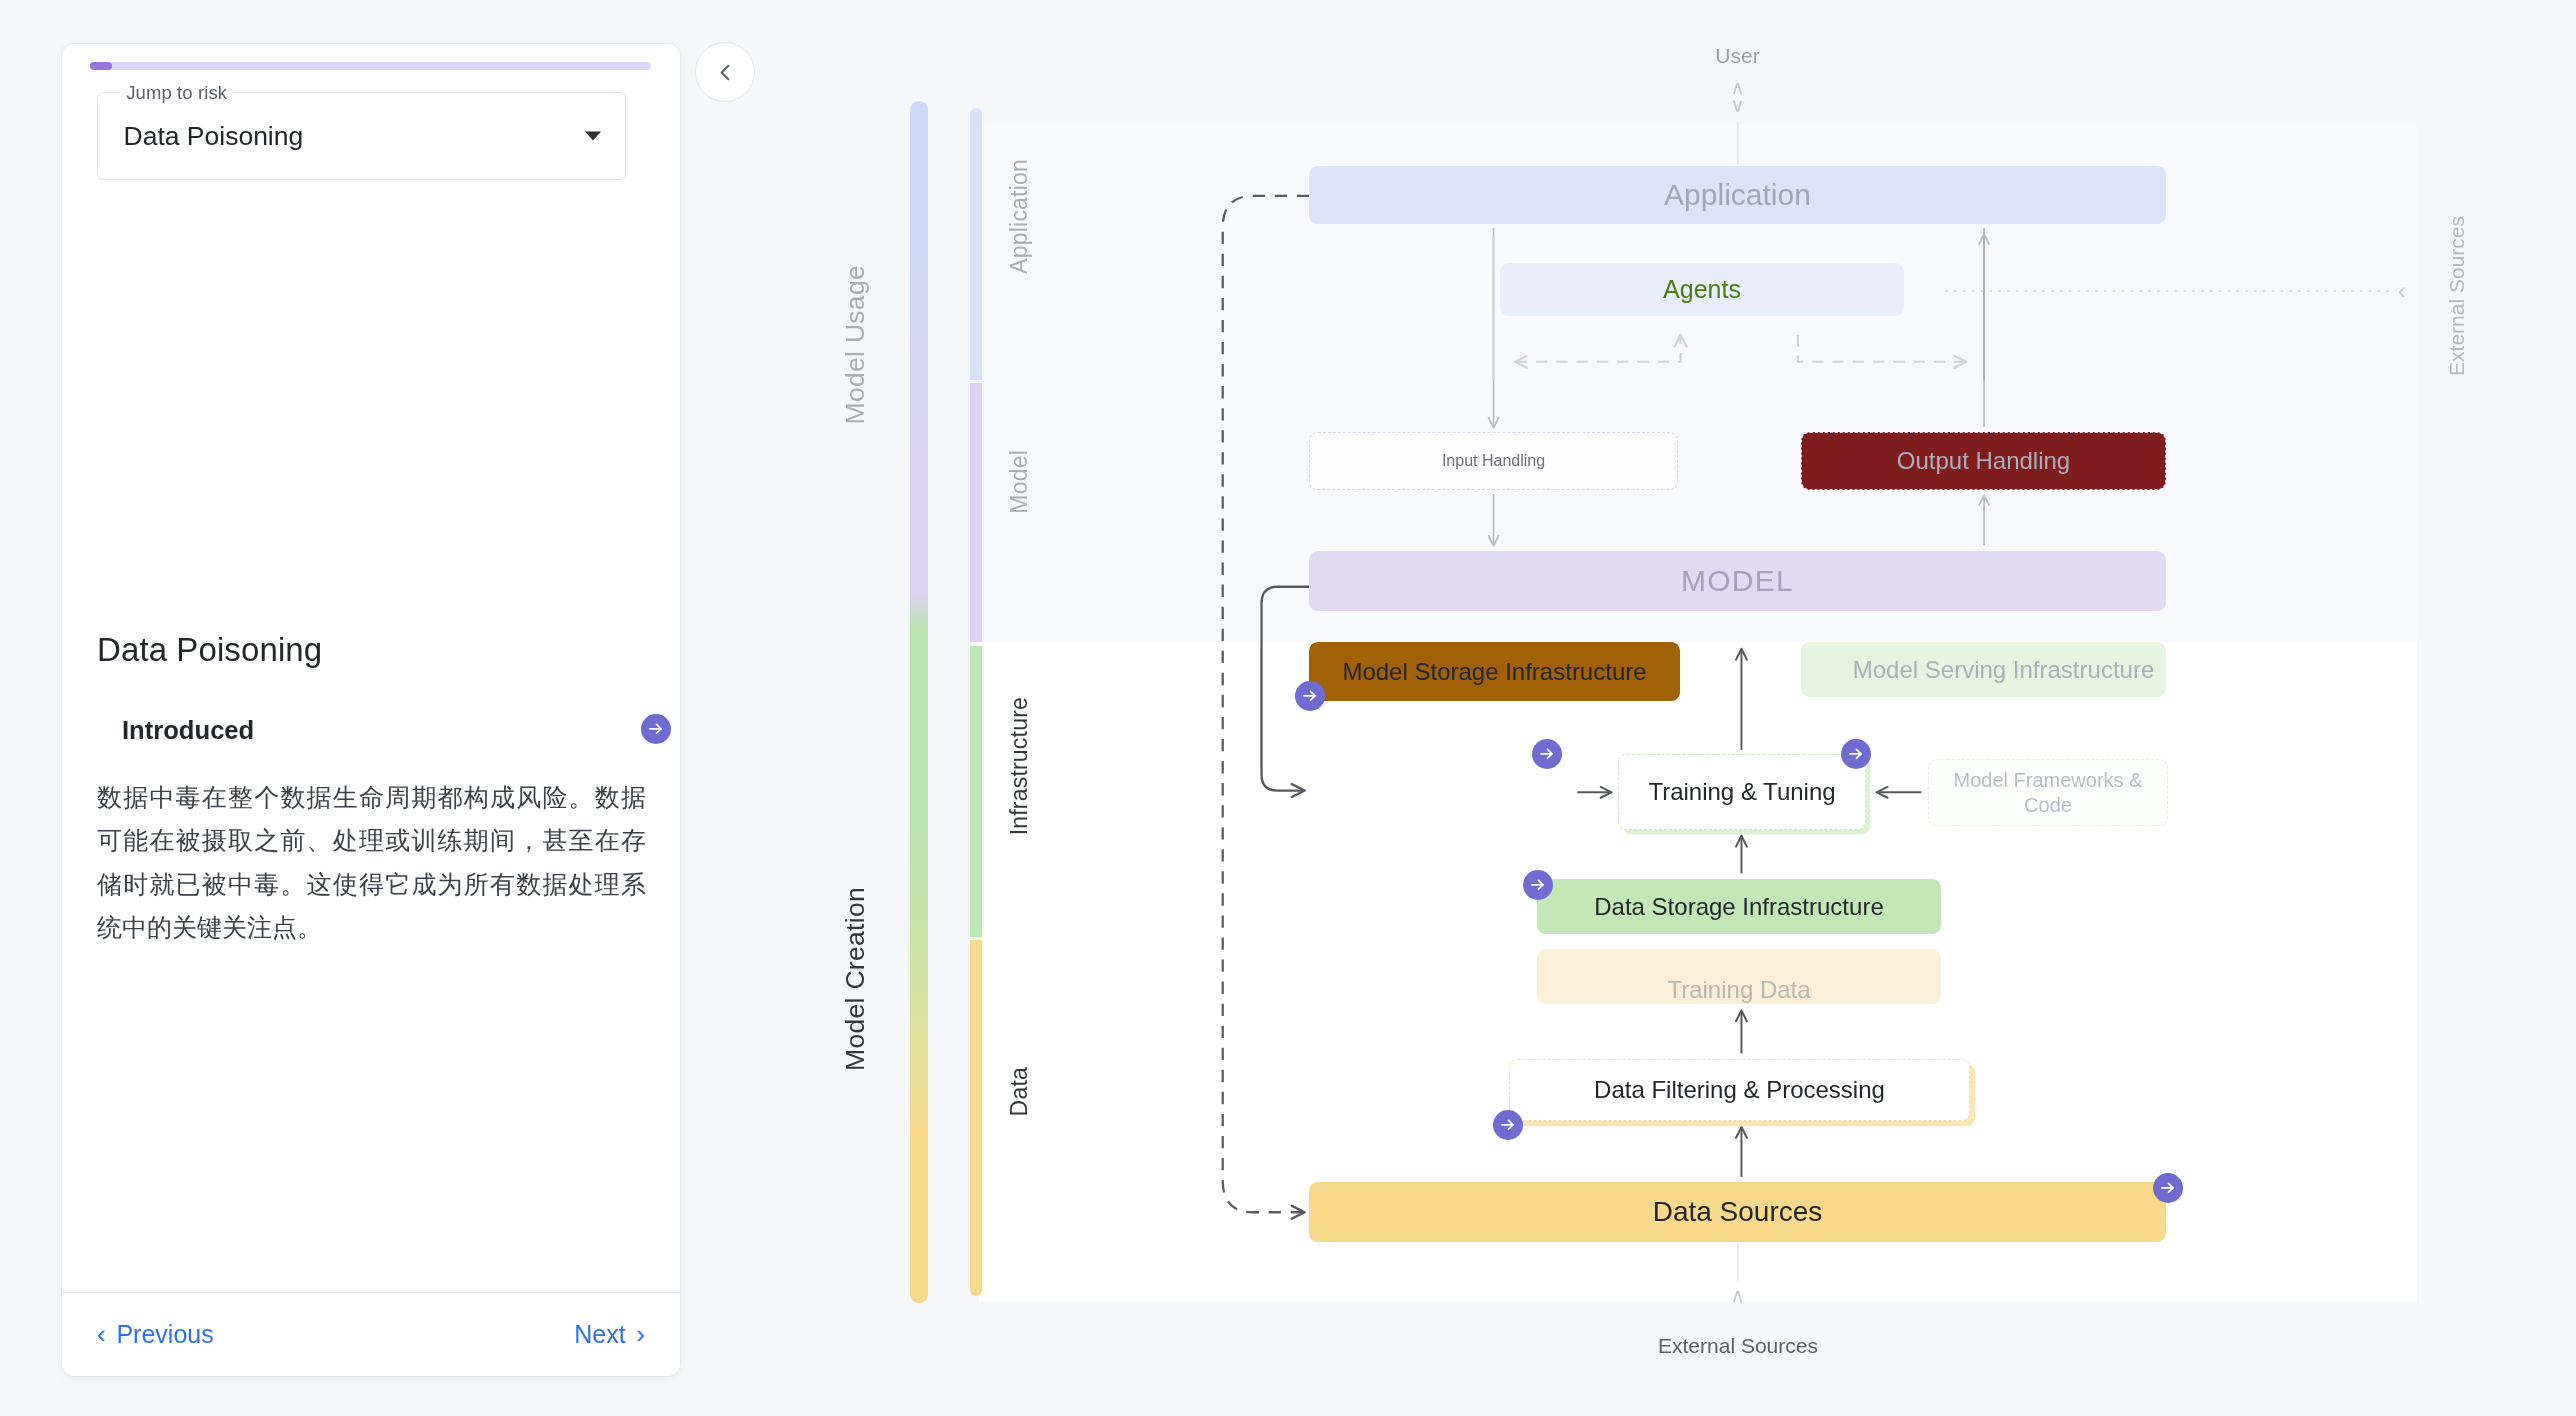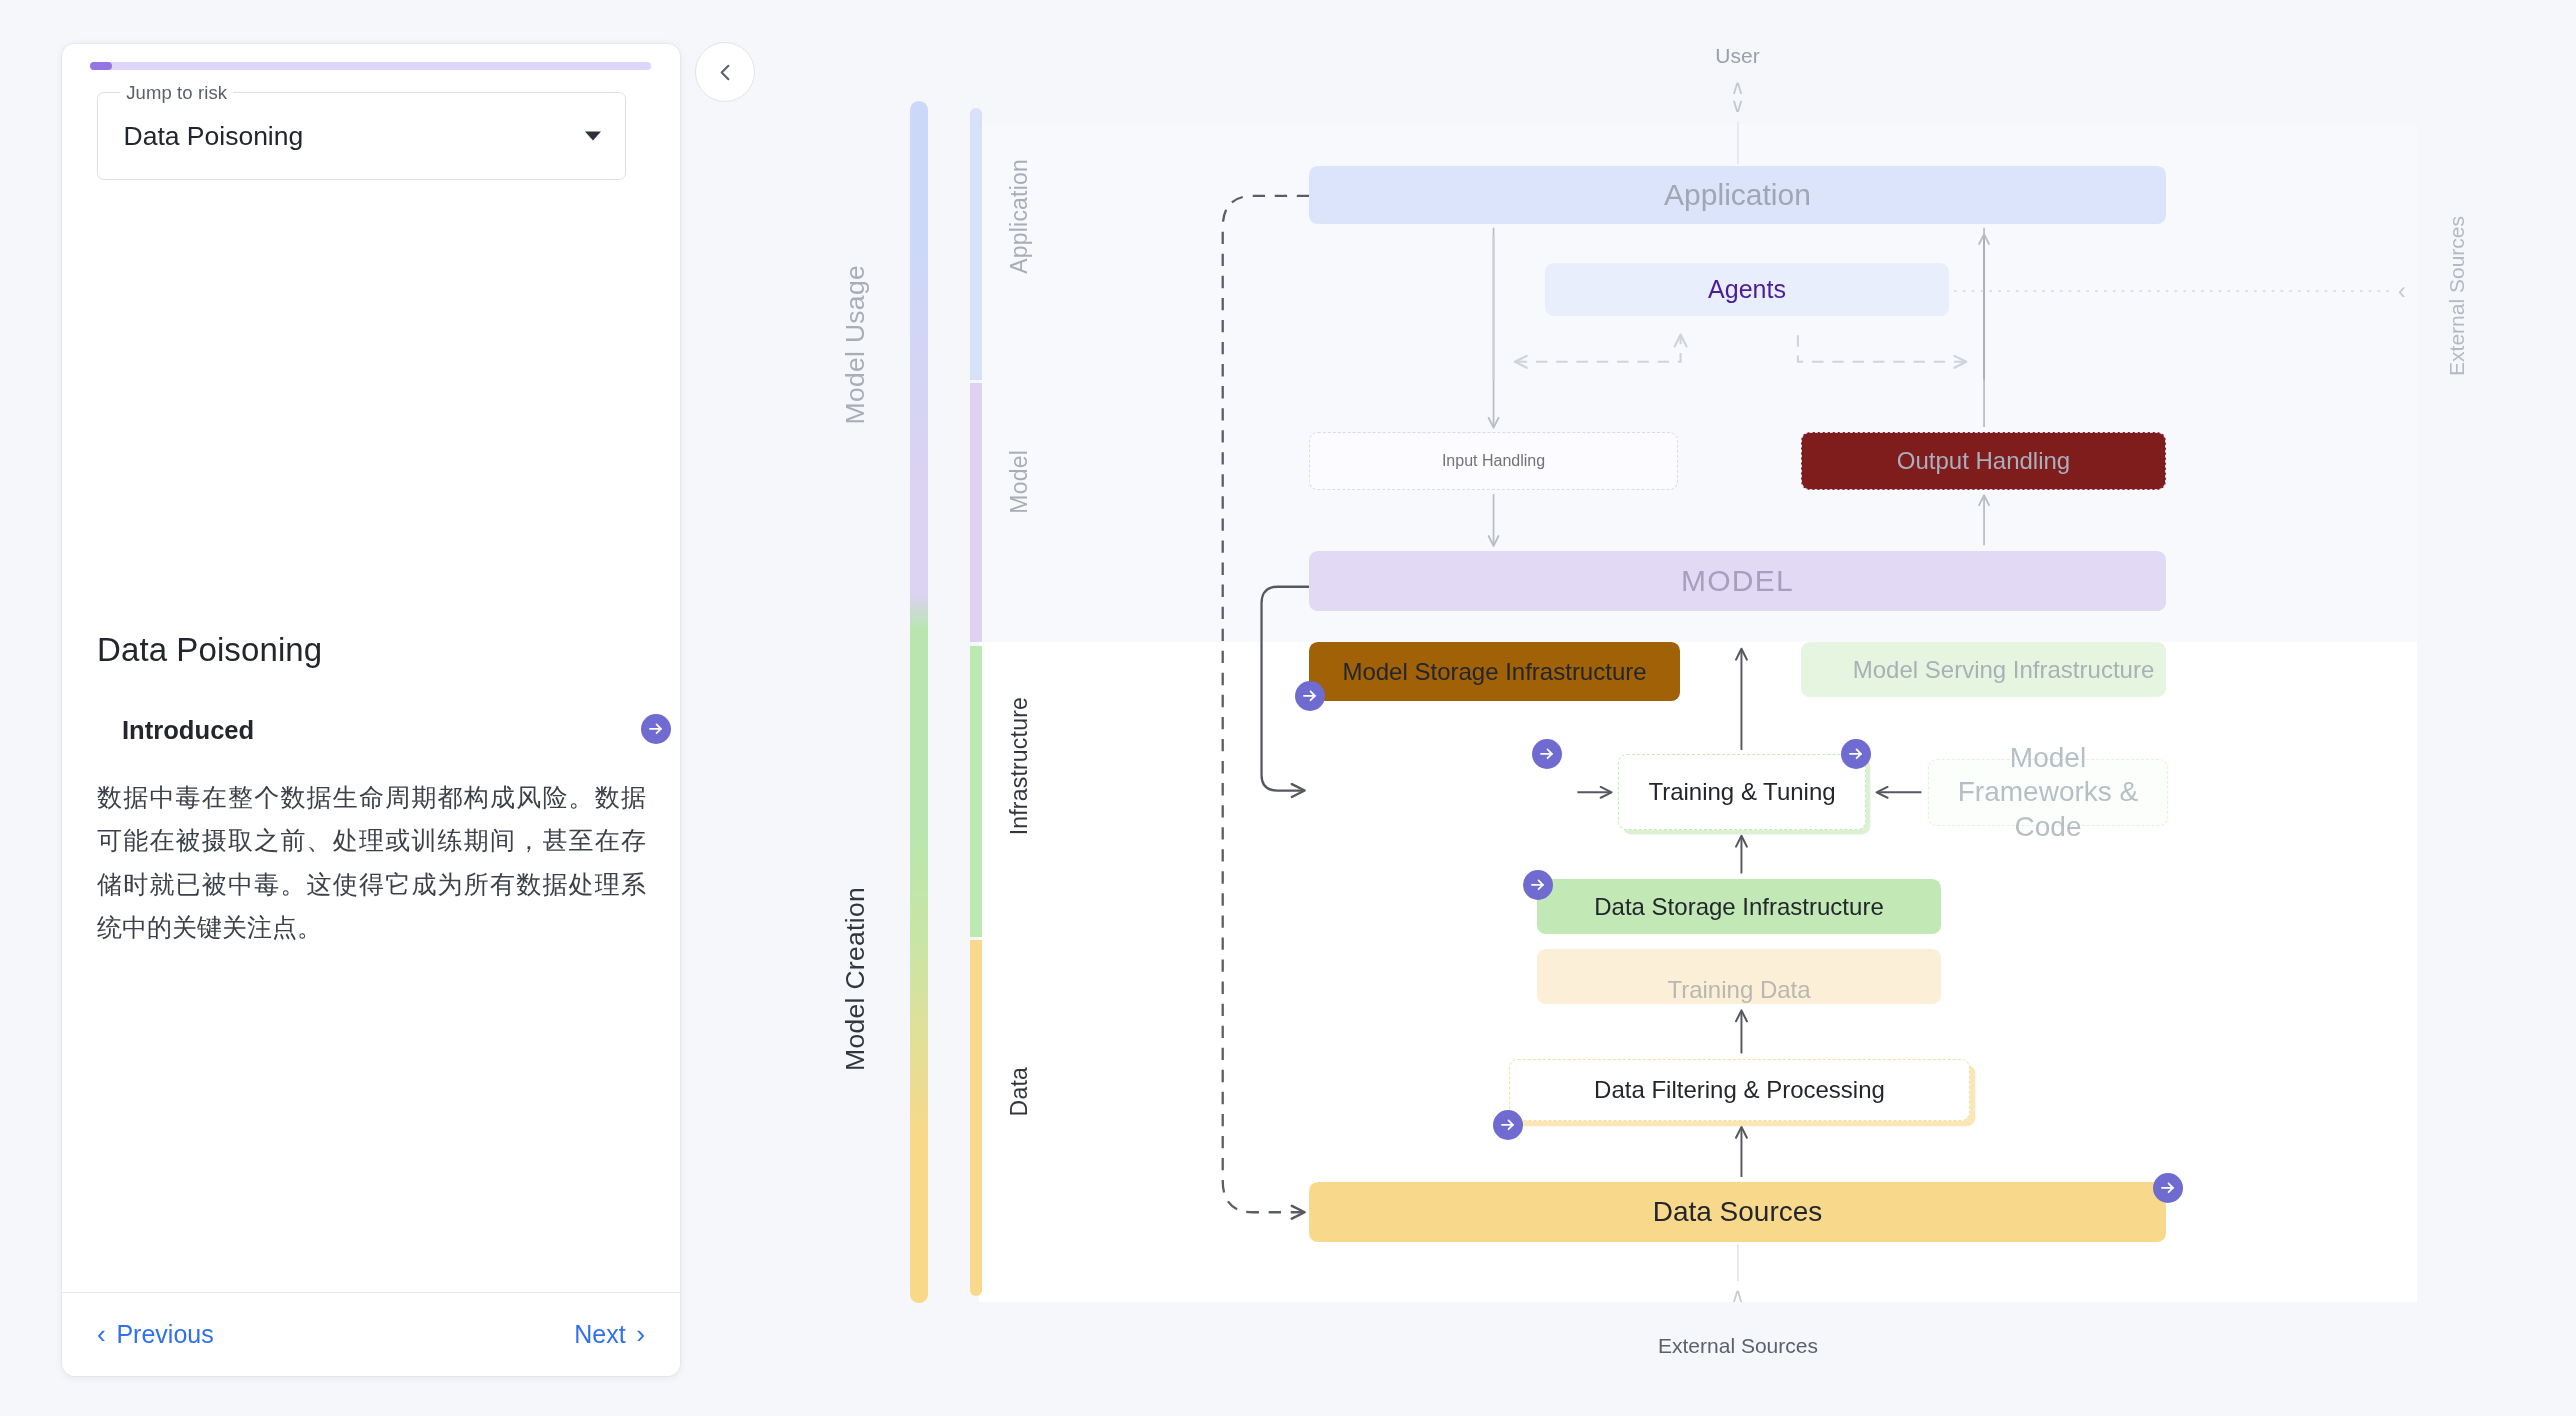--- a/index.html
+++ b/index.html
@@ -158,41 +158,41 @@
   .node {
     position: absolute; border-radius: 8.8px;
     display: flex; align-items: center; justify-content: center;
     text-align: center; line-height: 1.22;
   }
   .node-label { pointer-events: none; }
 
   
   #node-application { left: 1309px; top: 166px;  width: 857px; height: 58px;
     background: #dbe4fa; font-size: 30px; color: #9fa6b4; }
-  #node-agents { left: 1545px; top: 263px; width: 404px; height: 53px;
-    background: #e8eefc; font-size: 25px; color: #4c1d95; }
+  #node-agents { left: 1500px; top: 263px; width: 404px; height: 53px;
+    background: #e8eefc; font-size: 25px; color: #4d7c0f; }
   #node-input { left: 1309px; top: 432px; width: 369px; height: 58px;
     background: #fcfbff; border: 1.4px dashed #ddd6f5; font-size: 16px; color: #737373; }
   #node-output { left: 1801px; top: 432px; width: 365px; height: 58px;
     background: #7f1d1d; border: 1.4px dashed #ddd6f5; font-size: 24px; color: #a8afbd; }
   #node-model { left: 1309px; top: 551px; width: 857px; height: 60px;
     background: #e2d9f4; font-size: 30px; color: #a79ec0; letter-spacing: 1.3px; }
 
   #node-model-storage { left: 1309px; top: 642px; width: 371px; height: 59px;
     background: #a16207; font-size: 24px; color: #23262c; }
   #node-model-serving { left: 1801px; top: 642px; width: 365px; height: 55px;
     background: #e6f5e0; font-size: 24px; color: #a8b0b8; padding-left: 40px; }
   #node-evaluation { left: 1309px; top: 759px; width: 248px; height: 67px;
     background: #fff; border: 1.9px dashed #c6e9ba; font-size: 24px; color: #23262c;
     box-shadow: 4.4px 4.4px 0 0 #dcf1d4; }
   #node-training { left: 1618px; top: 754px; width: 248px; height: 76px;
     background: #fff; border: 1.9px dashed #c6e9ba; font-size: 24px; color: #23262c;
     box-shadow: 4.4px 4.4px 0 0 #dcf1d4; }
   #node-frameworks { left: 1928px; top: 759px; width: 240px; height: 67px;
-    background: #fcfefb; border: 1.8px dashed #e2f3dc; font-size: 28px; color: #b7bfc6; }
+    background: #fcfefb; border: 1.8px dashed #e2f3dc; font-size: 20px; color: #b7bfc6; }
   #node-data-storage { left: 1537px; top: 879px; width: 404px; height: 55px;
     background: #c2e8b5; font-size: 24px; color: #23262c; }
 
   #node-training-data { left: 1537px; top: 949px; width: 404px; height: 55px;
     background: #fbf0d7; font-size: 24px; color: #b9b7b2; align-items: flex-end; }
   #node-data-filter { left: 1509px; top: 1059px; width: 461px; height: 62px;
     background: #fff; border: 1.9px dashed #f7dfa4; font-size: 24px; color: #23262c;
     box-shadow: 5.3px 5.3px 0 0 #fbe7b5; }
   #node-data-sources { left: 1309px; top: 1182px; width: 857px; height: 60px;
     background: #f8d98c; font-size: 28px; color: #23262c; }

